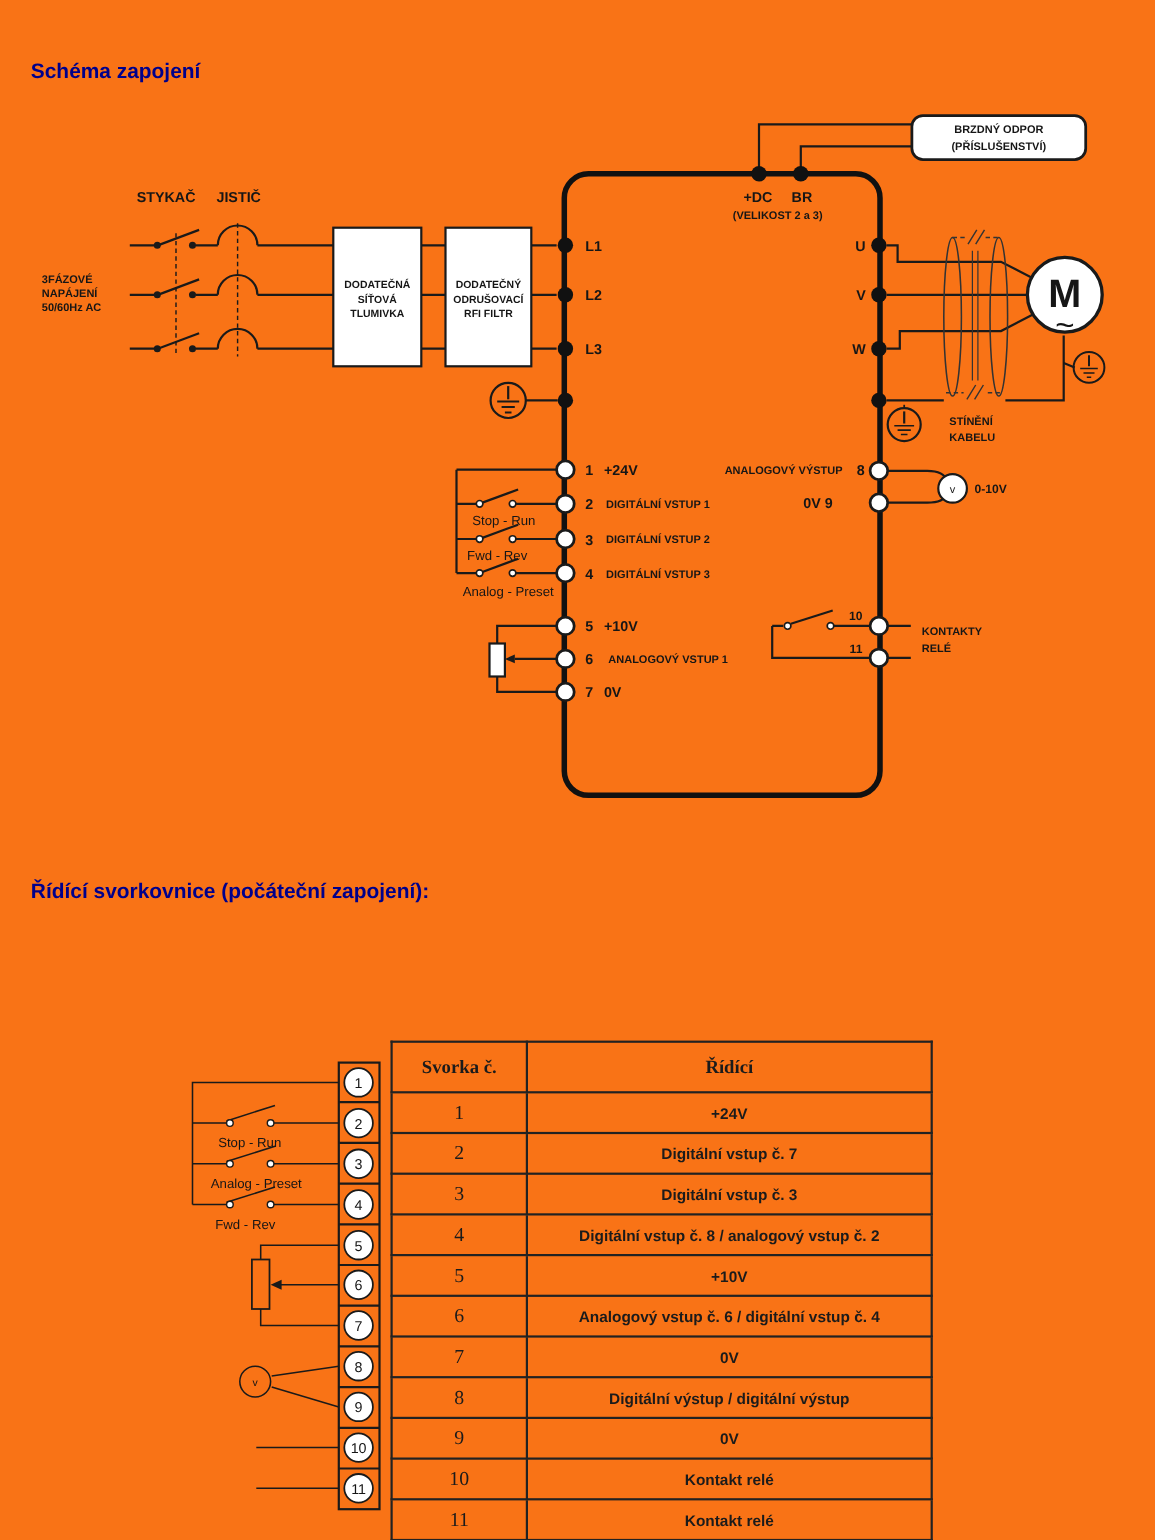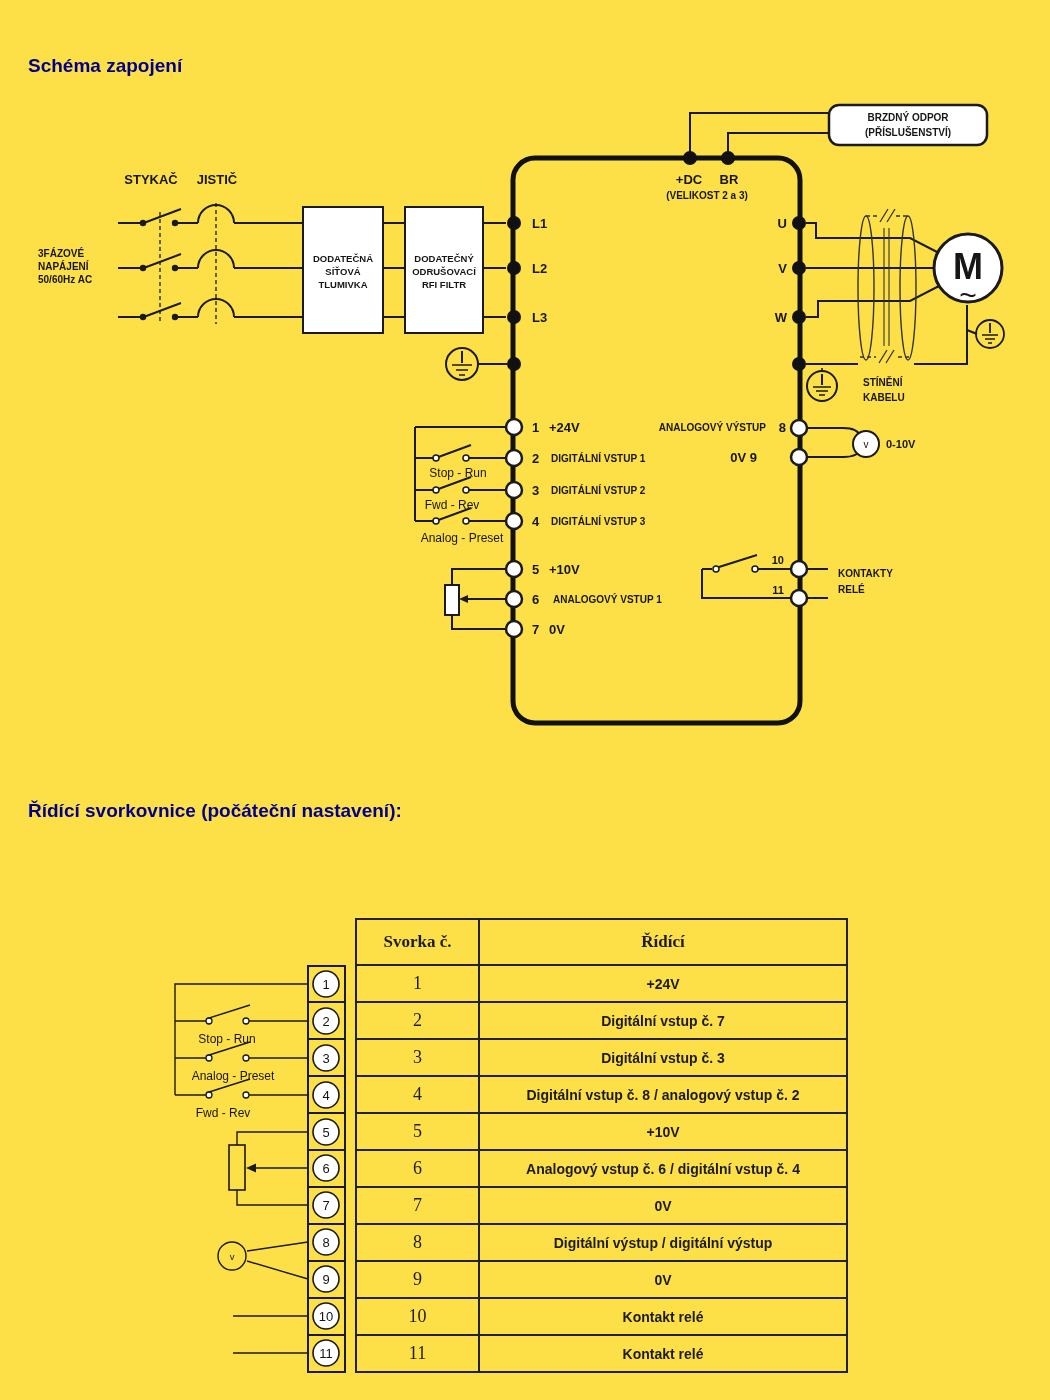--- a/index.html
+++ b/index.html
@@ -1,50 +1,50 @@
 <!DOCTYPE html>
 <html style="--heading-color: #00008B;"><head>
 <meta charset="utf-8">
 <style>
   html,body{margin:0;padding:0;background:#ffffff;}
-  .page{position:relative;width:1050px;height:1400px;background:#fde047;overflow:hidden;
+  .page{position:relative;width:1050px;height:1400px;background:#f97316;overflow:hidden;
         font-family:"Liberation Sans",sans-serif;}
   .layer{position:absolute;left:0;top:0;}
   h1.sec,h2.sec{position:absolute;margin:0;color:var(--heading-color,#00008B);
         font-family:"Liberation Sans",sans-serif;font-weight:bold;font-size:19px;}
   #h-wiring{left:28px;top:55px;}
   #h-terms{left:28px;top:800px;}
 
   
   svg text{font-family:"Liberation Sans",sans-serif;fill:#161616;}
   .b{font-weight:bold}
   .mid{text-anchor:middle}
   .end{text-anchor:end}
   .s9{font-size:9.5px}.s10{font-size:10px}.s11{font-size:11px}.s12{font-size:12px}
   .s13{font-size:13px}.s30{font-size:30px}.s36{font-size:36px}
 
   
-  table.term-table{position:absolute;left:355px;top:918px;width:493px;
+  table.term-table{position:absolute;left:355px;top:946px;width:493px;
       border-collapse:collapse;table-layout:fixed;color:#1b1b1b;}
   table.term-table th,table.term-table td{border:2px solid #222;text-align:center;
       vertical-align:middle;padding:0;}
   table.term-table thead tr{height:46px;}
   table.term-table tbody tr{height:37px;}
   table.term-table th{font-family:"Liberation Serif",serif;font-weight:bold;font-size:17px;}
   table.term-table col.c1{width:123px;}
   table.term-table td.num{font-family:"Liberation Serif",serif;font-size:18px;font-weight:normal;}
   table.term-table td.sig{font-family:"Liberation Sans",sans-serif;font-size:14px;font-weight:bold;}
 </style>
 </head>
 <body>
 
 <div class="page">
 
   <h1 class="sec" id="h-wiring">Schéma zapojení</h1>
-  <h2 class="sec" id="h-terms">Řídící svorkovnice (počáteční nastavení):</h2>
+  <h2 class="sec" id="h-terms">Řídící svorkovnice (počáteční zapojení):</h2>
 
   <svg class="layer" width="1050" height="1400" viewBox="0 0 1050 1400">
 
     <g stroke="#1a1a1a" stroke-width="2" fill="none">
       <path d="M118 223 H140 M178 223 H198 M234 223 H303 M383 223 H405 M483 223 H506"></path>
       <path d="M118 268 H140 M178 268 H198 M234 268 H303 M383 268 H405 M483 268 H506"></path>
       <path d="M118 317 H140 M178 317 H198 M234 317 H303 M383 317 H405 M483 317 H506"></path>
       <path d="M141 224 L181 209"></path>
       <path d="M141 269 L181 254"></path>
       <path d="M141 318 L181 303"></path>

